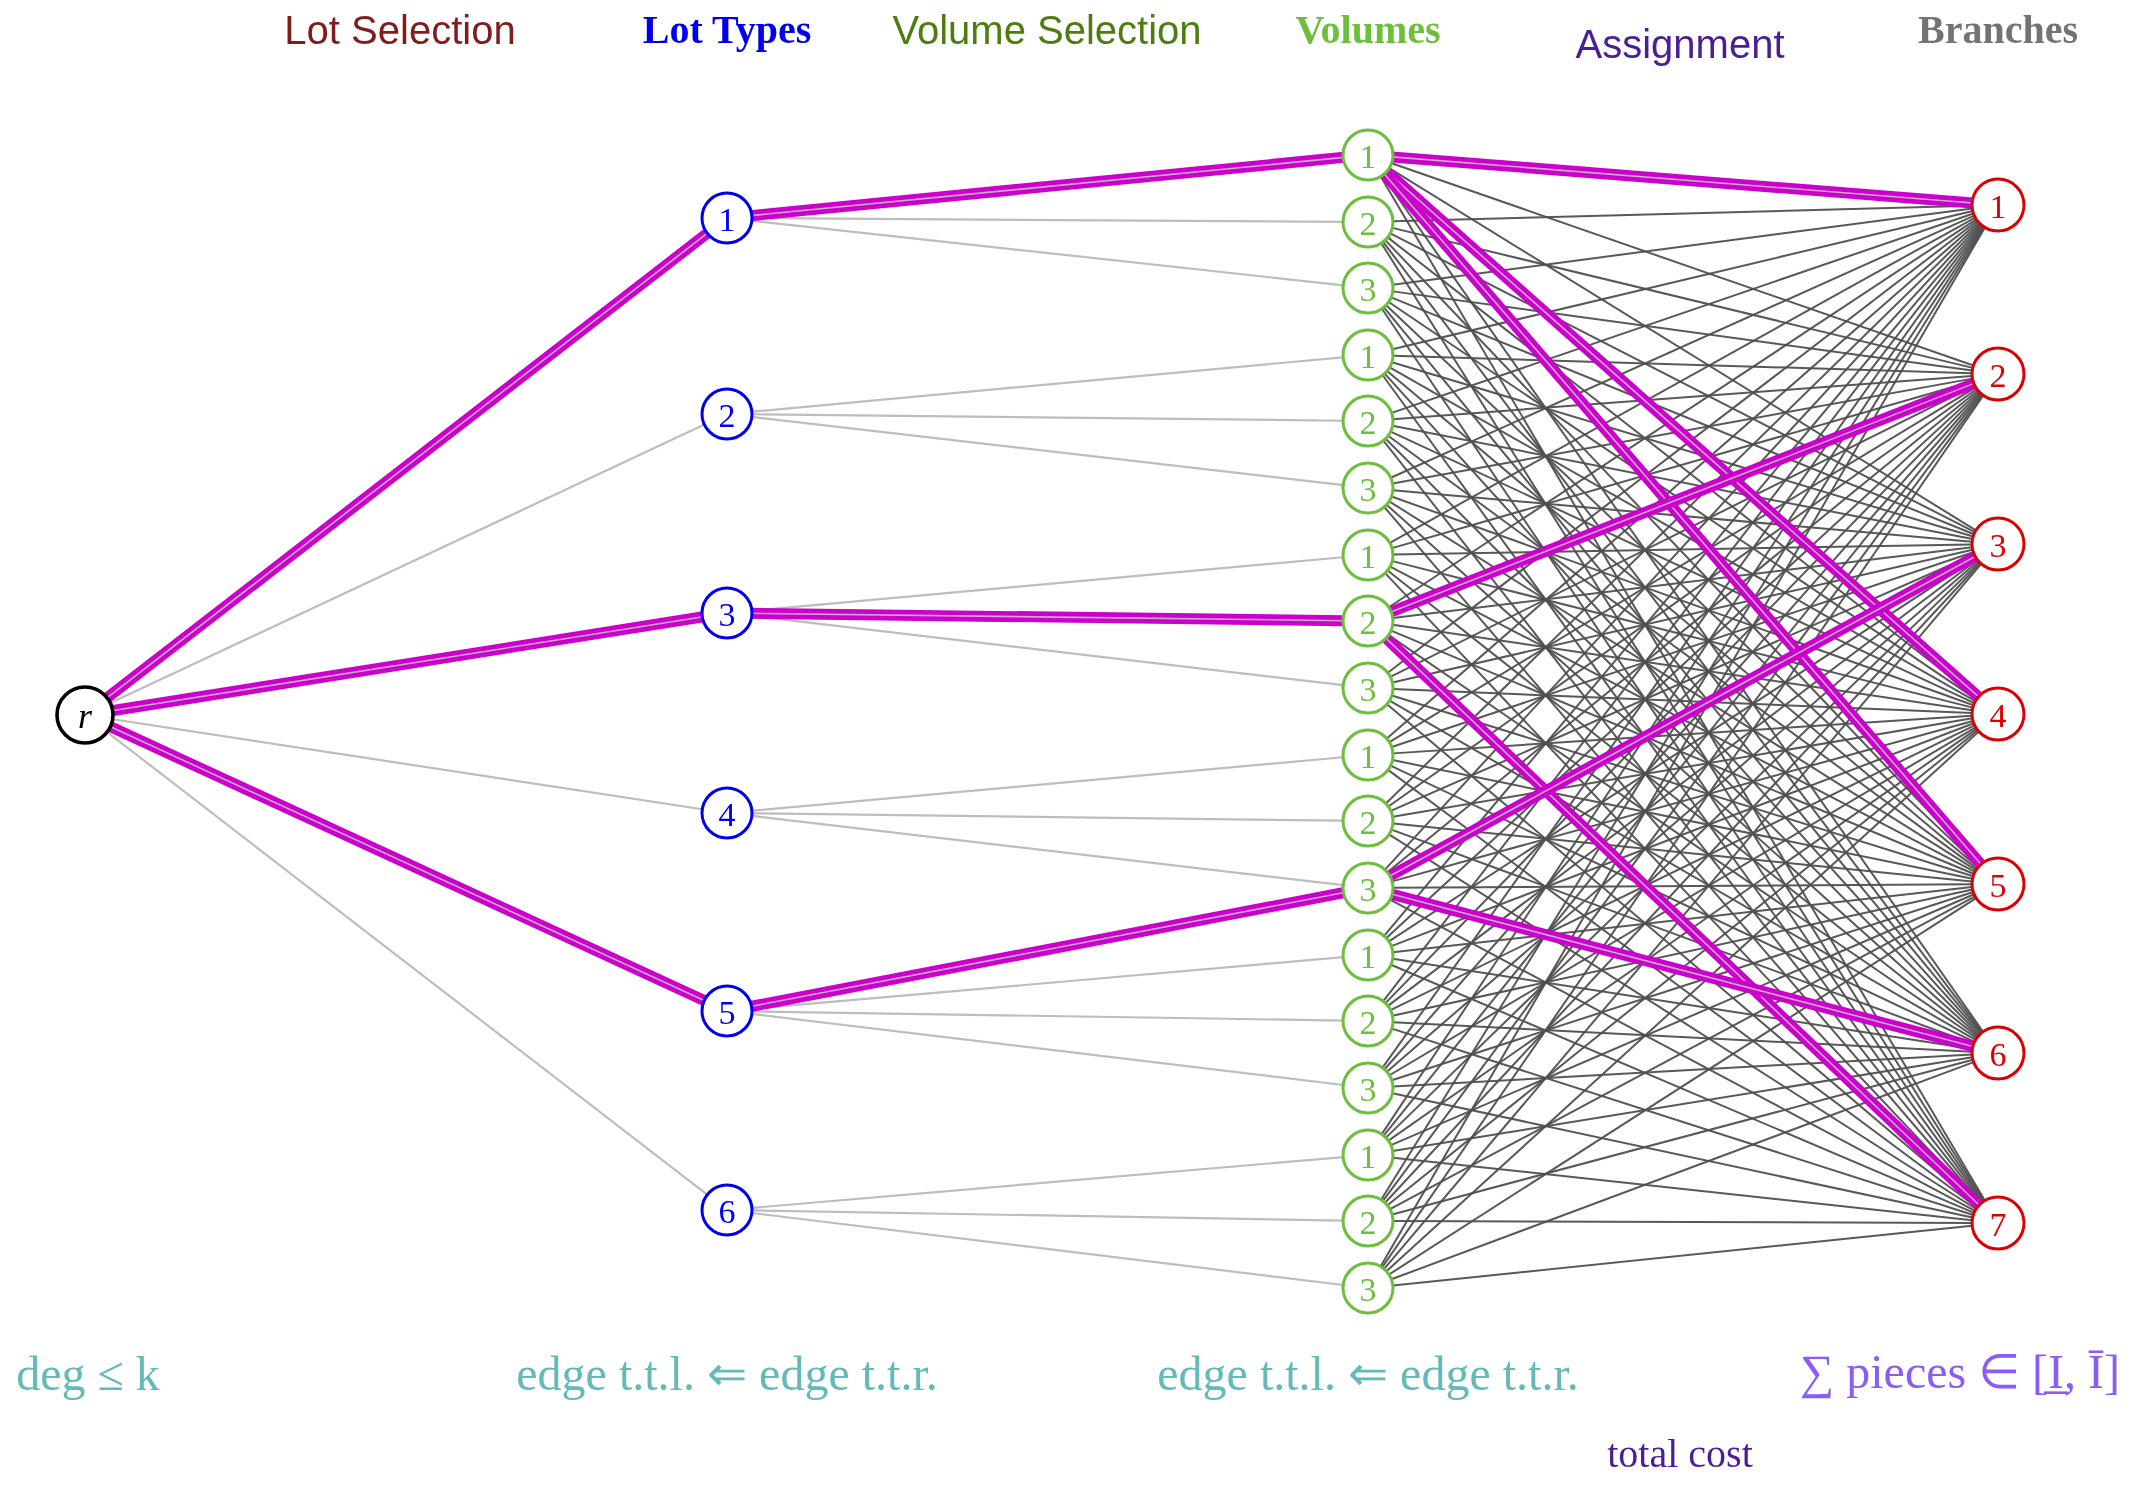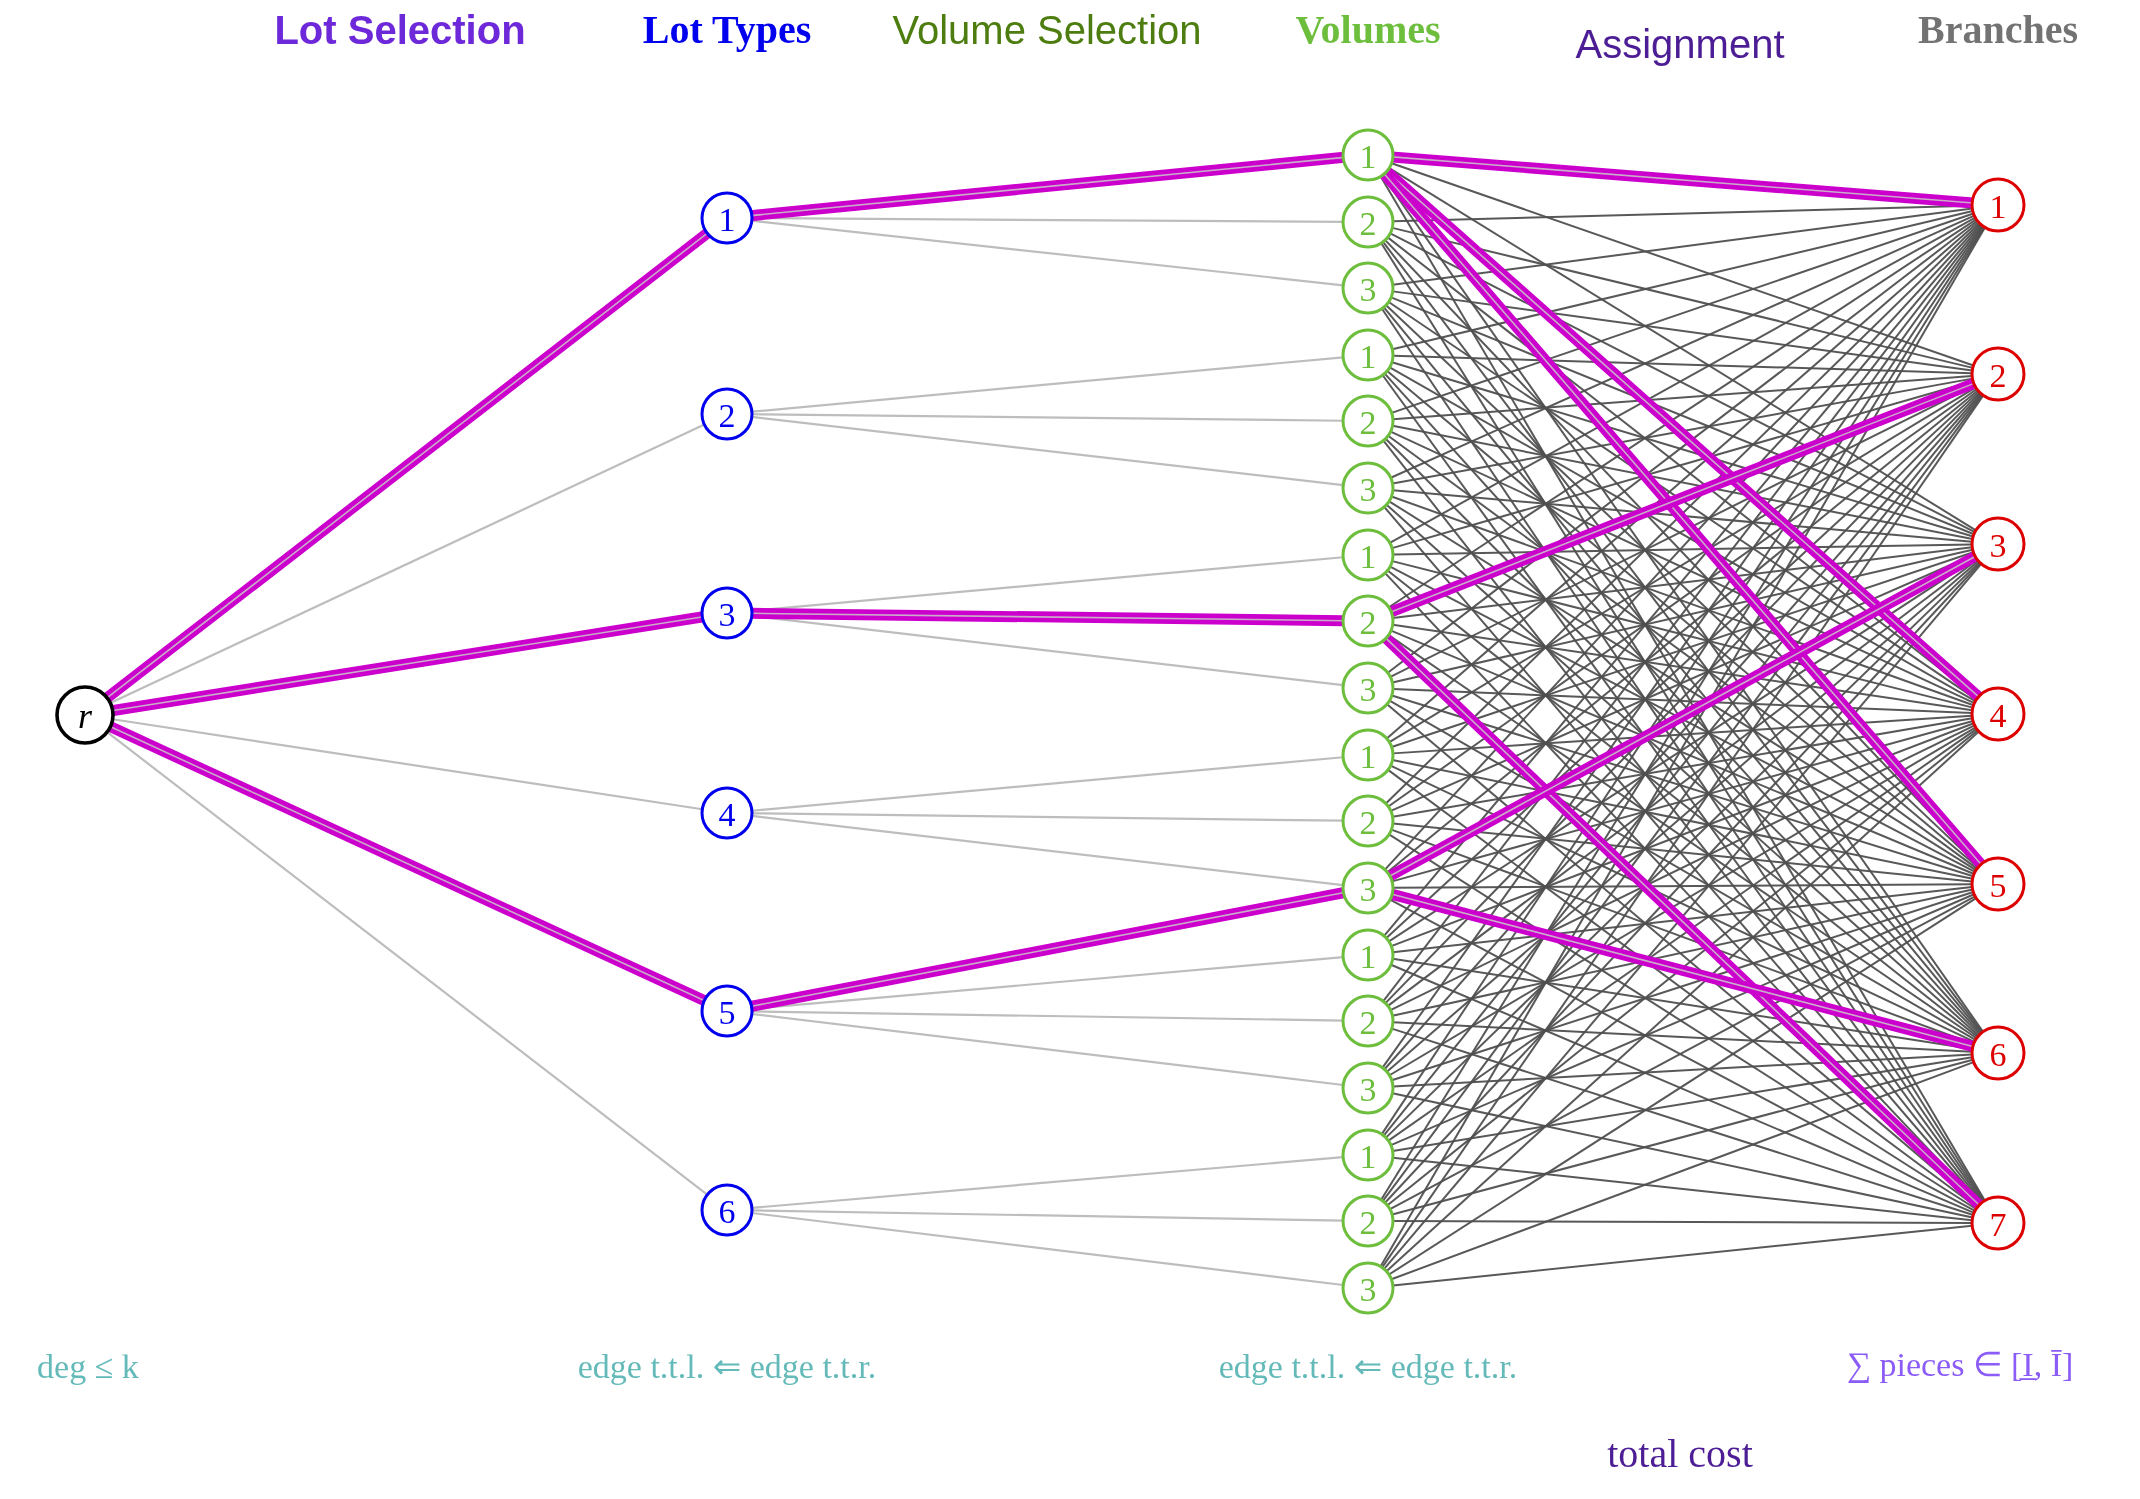--- a/index.html
+++ b/index.html
@@ -33,21 +33,21 @@
     font-size: 40px;
     font-weight: normal;
     white-space: nowrap;
     transform: translateX(-50%);
     line-height: 1;
   }
   .col-header.bold { font-weight: bold; font-family: Liberation Serif, serif; }
   .constraint {
     position: absolute;
     font-family: "Liberation Serif", serif;
-    font-size: 34px;
+    font-size: 48px;
     white-space: nowrap;
     transform: translateX(-50%);
     line-height: 1;
   }
   .objective {
     position: absolute;
     font-family: "Liberation Serif", serif;
     font-size: 40px;
     white-space: nowrap;
     transform: translateX(-50%);
@@ -376,21 +376,21 @@
           <circle cx="1998" cy="1053" r="26" fill="#ffffff" stroke="#dd0000" stroke-width="3"></circle>
           <text x="1998" y="1054" class="node-label" fill="#dd0000">6</text>
         </g>
         <g>
           <circle cx="1998" cy="1223" r="26" fill="#ffffff" stroke="#dd0000" stroke-width="3"></circle>
           <text x="1998" y="1224" class="node-label" fill="#dd0000">7</text>
         </g>
       </g>
   </svg>
 
-  <div class="col-header" id="h0" style="left: 400px; top: 10px; color: #6d28d9; font-weight: bold;">Lot Selection</div>
+  <div class="col-header" id="h0" style="left: 400px; top: 10px; color: #7f1d1d;">Lot Selection</div>
   <div class="col-header bold" id="h1" style="left: 727px; top: 10px; color: rgb(0, 0, 238);">Lot Types</div>
   <div class="col-header" id="h2" style="left: 1047px; top: 10px; color: #4d7c0f;">Volume Selection</div>
   <div class="col-header bold" id="h3" style="left: 1368px; top: 10px; color: rgb(108, 190, 60);">Volumes</div>
   <div class="col-header" id="h4" style="left: 1680px; top: 24px; color: #4c1d95;">Assignment</div>
   <div class="col-header bold" id="h5" style="left: 1998px; top: 10px; color: #737373; text-align: center;">Branches</div>
 
   <div class="constraint" id="c0" style="left: 88px; top: 1350px; color: rgb(100, 185, 185);">deg ≤ k</div>
   <div class="constraint" id="c1" style="left: 727px; top: 1350px; color: rgb(100, 185, 185);">edge t.t.l. ⇐ edge t.t.r.</div>
   <div class="constraint" id="c2" style="left: 1368px; top: 1350px; color: rgb(100, 185, 185);">edge t.t.l. ⇐ edge t.t.r.</div>
   <div class="constraint" id="c3" style="left: 1960px; top: 1348px; color: #8b5cf6;">∑ pieces ∈ [I̲, Ī]</div>

